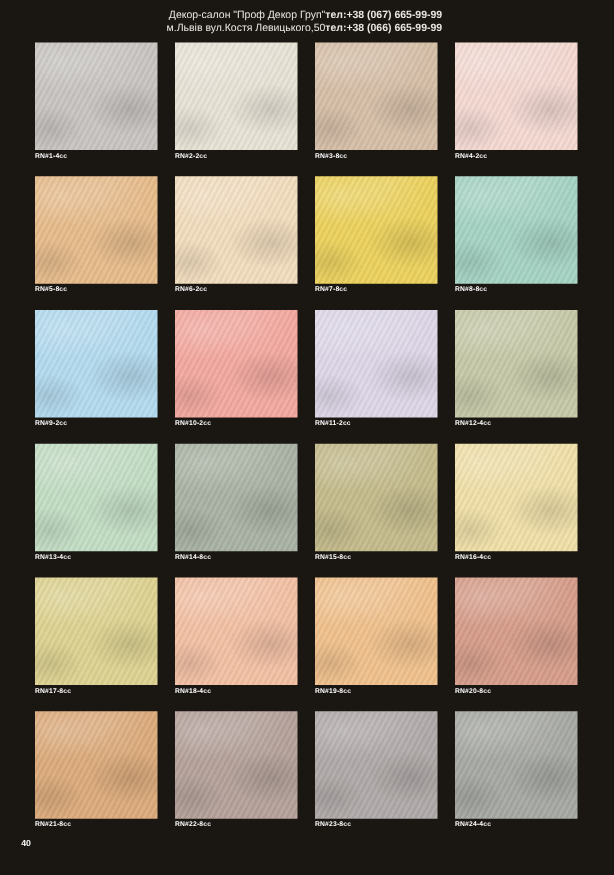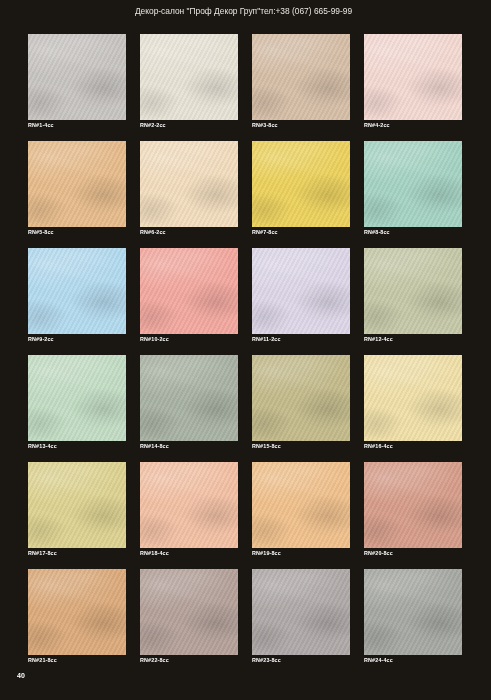--- a/index.html
+++ b/index.html
@@ -23,21 +23,21 @@
   }
   .header-table { border-collapse:collapse; }
   .header-table td {
     color:#e9e6e1;
     font-size:8.4px;
     line-height:11px;
     white-space:nowrap;
     padding:0;
   }
   .hdr-left  { text-align:right; padding-right:14px; }
-  .hdr-right { text-align:right; }
+  .hdr-right { text-align:right;font-weight:bold; }
 
   
   .grid {
     position:absolute;
     top:34px; left:28px;
     width:436px;
     display:grid;
     grid-template-columns:repeat(4, 98px);
     grid-column-gap:14px;
     grid-row-gap:11px;
@@ -90,20 +90,24 @@
 </head>
 <body>
 
 <div class="header">
   <table class="header-table">
     <tbody>
         <tr>
       <td class="hdr-left">Декор-салон "Проф Декор Груп"</td>
       <td class="hdr-right">тел:+38 (067) 665-99-99</td>
     </tr>
+    <tr>
+      <td class="hdr-left">м.Львів вул.Костя Левицького,50</td>
+      <td class="hdr-right">тел:+38 (066) 665-99-99</td>
+    </tr>
   </tbody>
     </table>
 </div>
 
 <div class="grid" id="swatch-grid">
     <div class="cell">
       <div class="swatch" style="background-color: rgb(200, 197, 194);"></div>
       <div class="label">RN#1-4cc</div>
     </div>
     <div class="cell">

